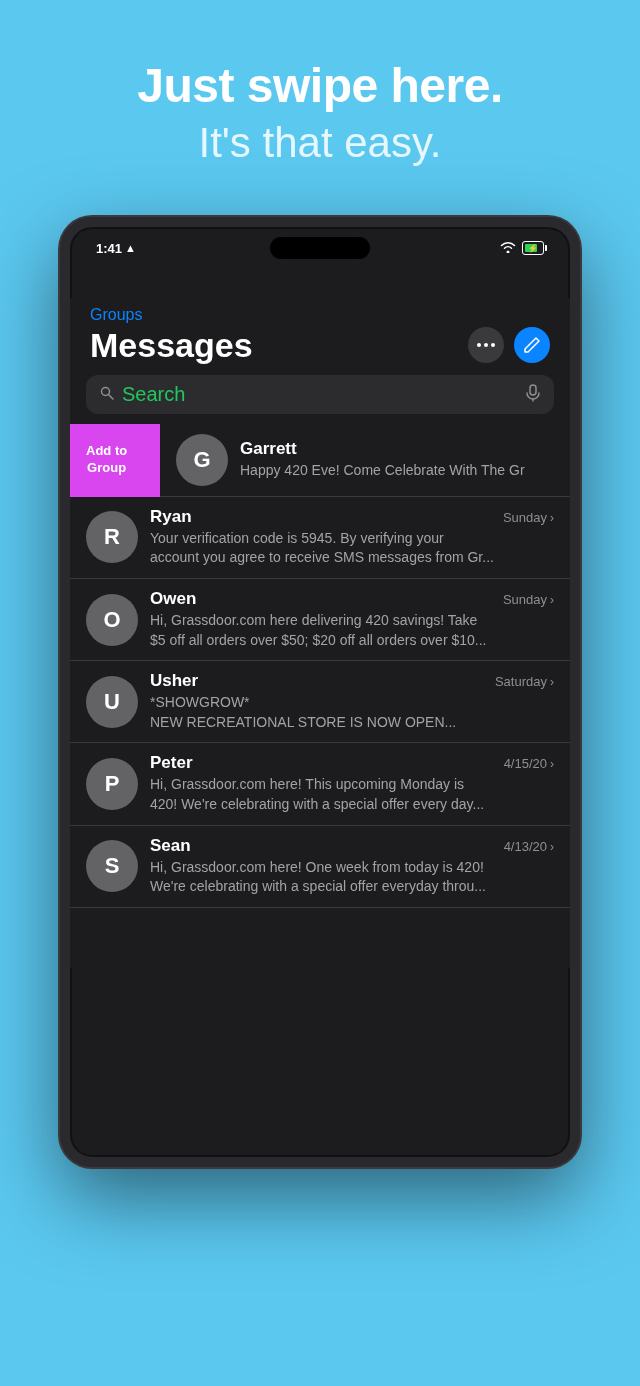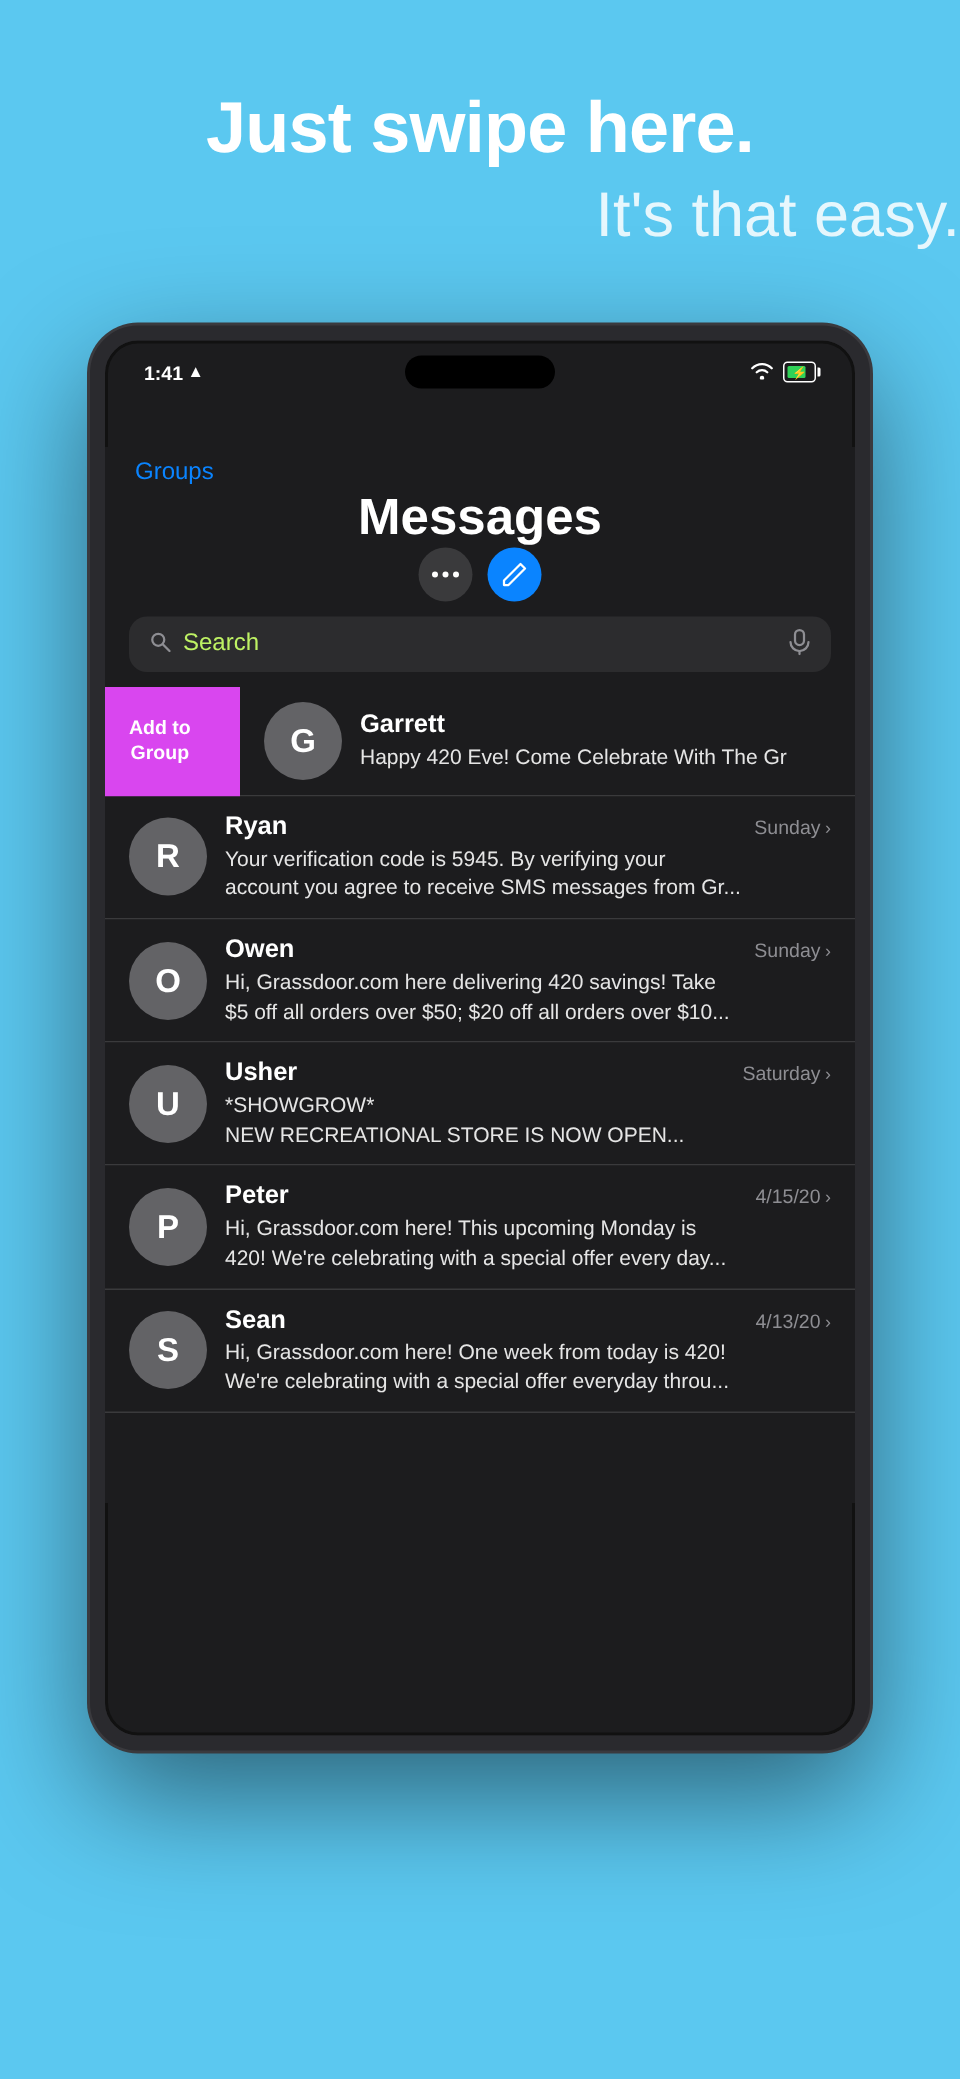--- a/index.html
+++ b/index.html
@@ -23,21 +23,20 @@
       font-weight: 700;
       color: #fff;
       letter-spacing: -0.5px;
       line-height: 1.1;
     }
     .hero-sub {
       font-size: 42px;
       font-weight: 300;
       color: rgba(255,255,255,0.85);
       margin-top: 6px;
-      text-align: right;
     }
 
     
     .phone-wrapper {
       display: flex;
       justify-content: center;
       align-items: flex-start;
       margin-top: 10px;
     }
     .phone {
@@ -154,24 +153,22 @@
     }
     .groups-link {
       color: #0a84ff;
       font-size: 16px;
       font-weight: 400;
     }
 
     
     .messages-header {
       display: flex;
-      align-items: center;
       justify-content: space-between;
       padding: 2px 20px 10px;
-      flex-direction: column;
     }
     .messages-title {
       font-size: 34px;
       font-weight: 700;
       color: #fff;
     }
     .header-buttons {
       display: flex;
       gap: 10px;
       align-items: center;
@@ -208,22 +205,22 @@
       display: flex;
       align-items: center;
       padding: 8px 14px;
       gap: 8px;
     }
     .search-icon-wrap {
       color: #8e8e93;
       font-size: 14px;
     }
     .search-input-text {
-      color: #bef264;
-      font-size: 16px;
+      color: #22c55e;
+      font-size: 20px;
       flex: 1;
     }
     .mic-icon {
       color: #8e8e93;
       font-size: 14px;
     }
 
     
     .message-list {
       position: relative;
@@ -300,21 +297,21 @@
       align-items: flex-end;
       gap: 3px;
       white-space: nowrap;
     }
     .chevron {
       color: #8e8e93;
       font-size: 12px;
     }
     .message-preview {
       font-size: 14px;
-      color: #e5e5e5;
+      color: #a3a3a3;
       white-space: nowrap;
       overflow: hidden;
       text-overflow: ellipsis;
       line-height: 1.4;
     }
 
     
     .garrett-row {
       overflow: hidden;
     }

